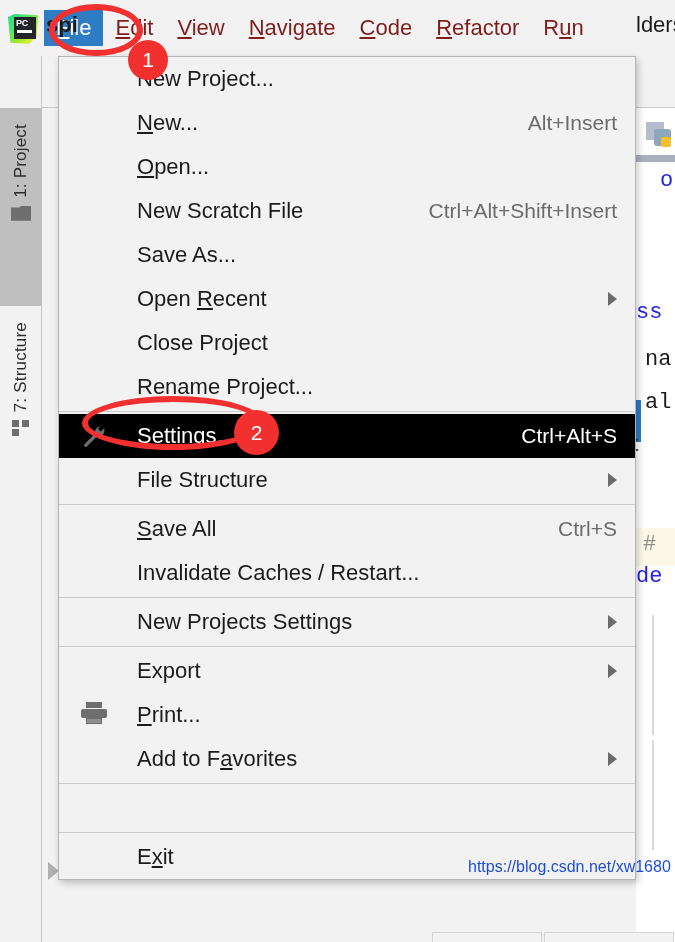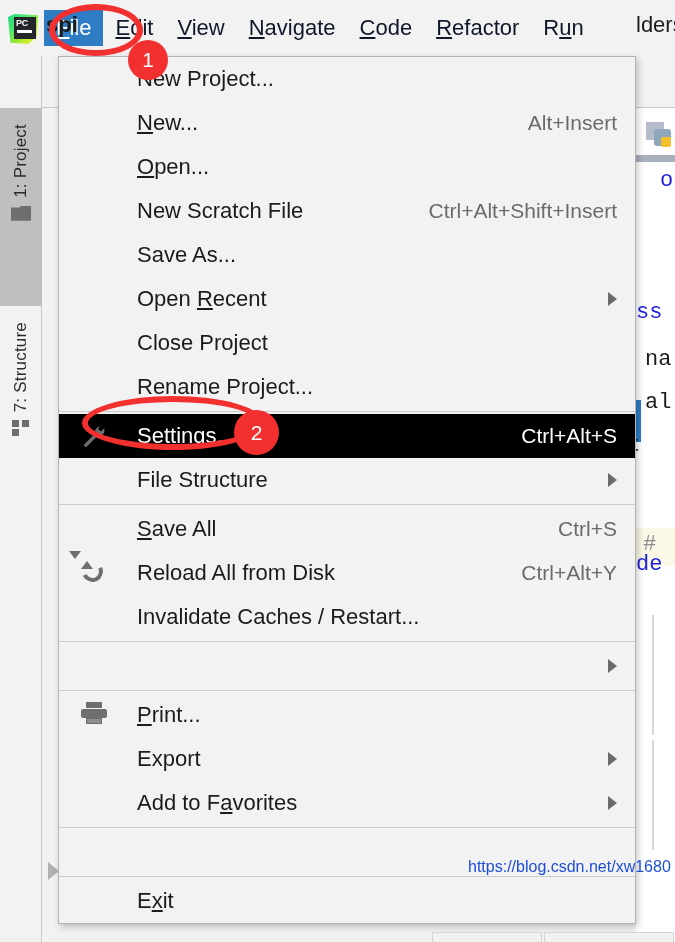--- a/index.html
+++ b/index.html
@@ -35,21 +35,21 @@
   .pc-logo .pc-txt {
     position: absolute; left: 8px; top: 4px; width: 18px;
     color: #fff; font-size: 9px; font-weight: bold; letter-spacing: -0.3px;
     font-family: "Liberation Sans", sans-serif;
   }
   .pc-logo .pc-bar {
     position: absolute; left: 9px; top: 16px; width: 15px; height: 2.5px; background: #fff;
   }
 
   .mb-item {
-    font-size: 22px; color: #0f172a; padding: 4px 12px;
+    font-size: 22px; color: #7f1d1d; padding: 4px 12px;
     white-space: nowrap; line-height: 28px;
   }
   .mb-item.active { background: #2d7cc4; color: #ffffff; }
   .mn { text-decoration: underline; text-underline-offset: 2px; }
 
   
   .proj-row {
     position: absolute; left: 0; top: 56px; width: 675px; height: 52px;
     background: #f2f2f2; border-bottom: 1px solid #c8c8c8;
   }
@@ -242,21 +242,21 @@
   <div class="code-caret-line"></div>
   <div class="code-vline" style="top:615px; height:120px;"></div>
   <div class="code-vline" style="top:740px; height:110px;"></div>
 
   <div class="code-tok tok-blue" style="left:636px; top:168px;margin-left:24px;">ort</div>
   <div class="code-tok tok-blue" style="left:636px; top:300px;">ss</div>
   <div class="code-tok tok-dark" style="left:645px; top:347px;">na</div>
   <div class="code-tok tok-dark" style="left:645px; top:390px;">al</div>
   <div class="code-tok tok-dark" style="left:614px; top:433px;">st</div>
   <div class="code-tok tok-gray" style="left:643px; top:532px;">#</div>
-  <div class="code-tok tok-blue" style="left:636px; top:552px;">de</div>
+  <div class="code-tok tok-blue" style="left:636px; top:564px;">de</div>
 
   <div class="menubar">
     <div class="pc-logo">
       <div class="g1"></div>
       <div class="g2"></div>
       <div class="pc-txt">PC</div>
       <div class="pc-bar"></div>
     </div>
     <div class="mb-item active"><span class="mn">F</span><span>ile</span></div>
     <div class="mb-item"><span class="mn">E</span><span>dit</span></div>
@@ -347,54 +347,48 @@
     <div class="sep"></div>
 
     <div class="mi">
       <span class="mi-icon">
         <span class="ic-save"><span class="body"></span><span class="slot"></span><span class="lbl"></span></span>
       </span>
       <span><span class="mn">S</span>ave All</span>
       <span class="accel">Ctrl+S</span>
     </div>
 
-    <div class="mi">
-      <span class="mi-icon">
-        <span class="ic-reload"><span class="ring"></span><span class="ar1"></span><span class="ar2"></span></span>
-      </span>
-      <span>Reload All from Disk</span>
-      <span class="accel">Ctrl+Alt+Y</span>
-    </div>
 
     <div class="mi">
       <span>Invalidate Caches / Restart...</span>
     </div>
 
     <div class="sep"></div>
 
 
     <div class="mi">
+      <span>New Projects Settings</span>
       <span class="submenu-arrow"></span>
     </div>
 
     <div class="sep"></div>
+
+    <div class="mi">
+      <span>Export</span>
+      <span class="submenu-arrow"></span>
+    </div>
 
     <div class="mi">
       <span class="mi-icon">
         <span class="ic-print"><span class="top"></span><span class="mid"></span><span class="bot"></span></span>
       </span>
       <span><span class="mn">P</span>rint...</span>
     </div>
 
     <div class="mi">
-      <span>Export</span>
-      <span class="submenu-arrow"></span>
-    </div>
-
-    <div class="mi">
       <span>Add to F<span class="mn">a</span>vorites</span>
       <span class="submenu-arrow"></span>
     </div>
 
     <div class="sep"></div>
 
     <div class="mi">
       <span></span>
     </div>
 

